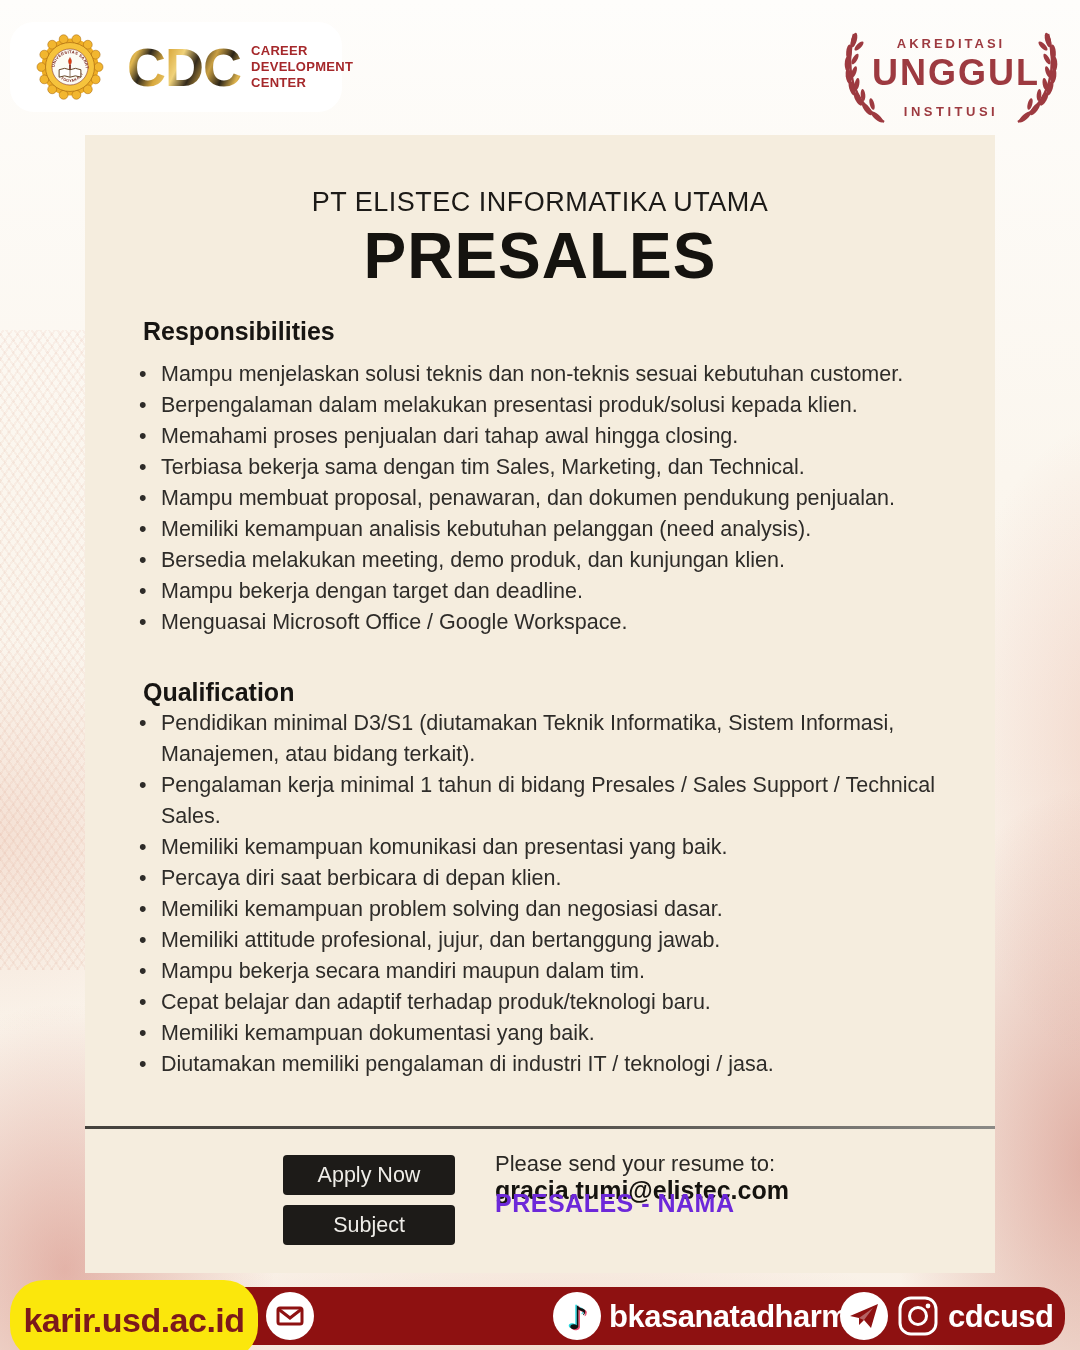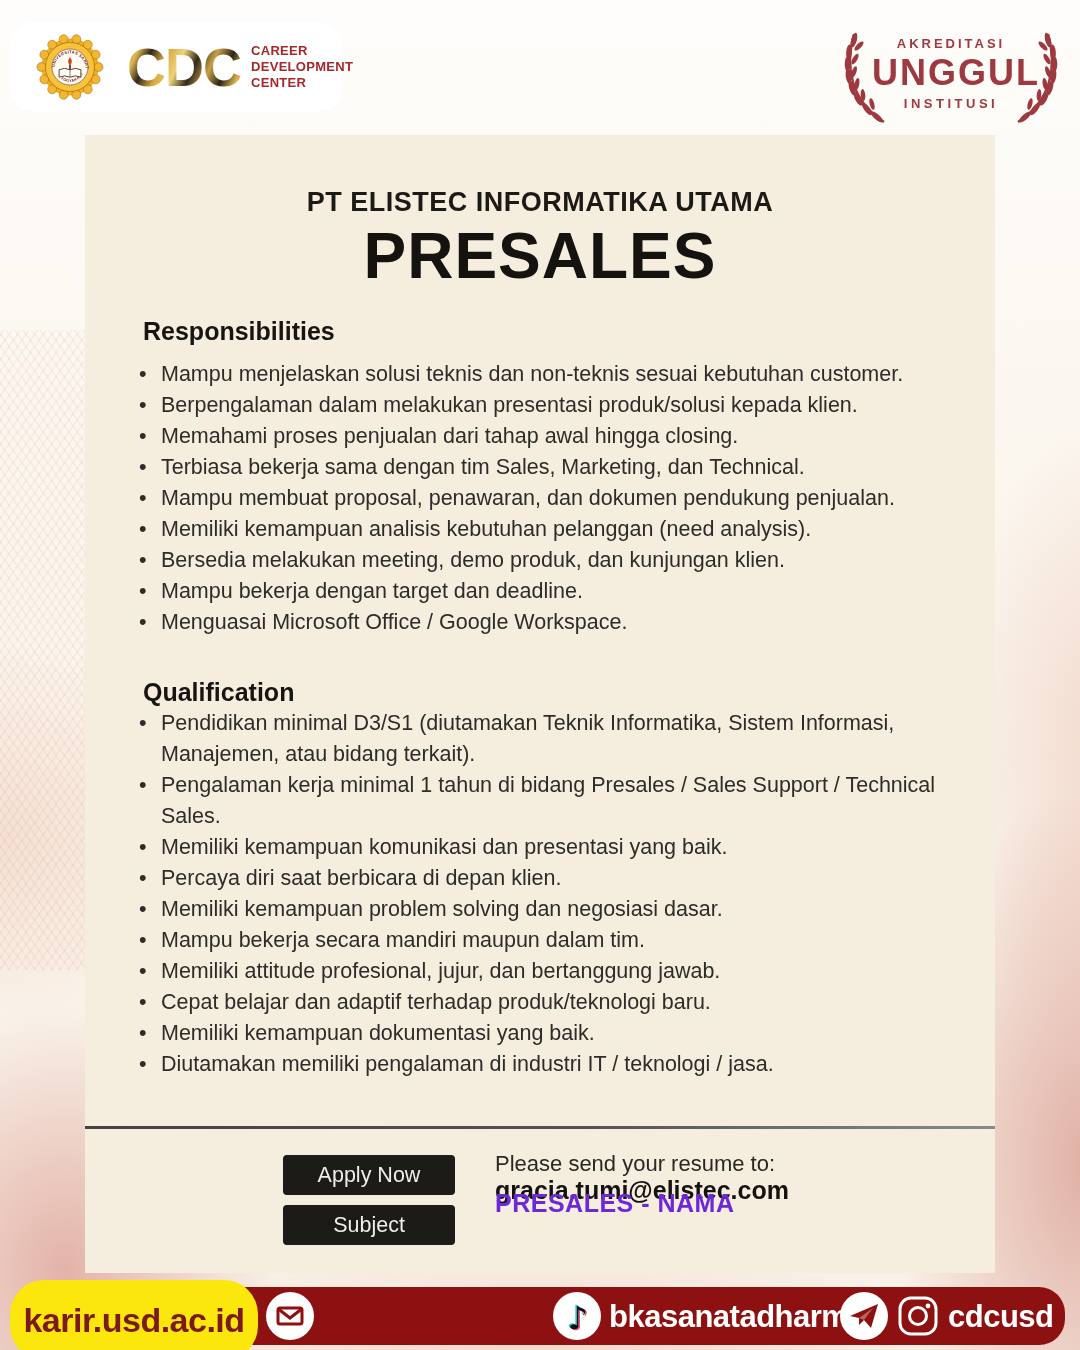--- a/index.html
+++ b/index.html
@@ -31,30 +31,30 @@
     background:linear-gradient(115deg,#8c6b22 0%,#e3b84f 11%,#2e281c 21%,#d9a93e 33%,#f0d27a 45%,#33291a 57%,#caa043 69%,#2b2417 81%,#e0b54e 92%,#8c6b22 100%);
     -webkit-background-clip:text; background-clip:text; color:transparent; }
   .cdc-tagline { margin-left:10px; display:flex; flex-direction:column; gap:2px; }
   .cdc-tagline span { font-size:13px; font-weight:bold; color:#a5282b; letter-spacing:.3px; line-height:1.1; }
 
   
   .badge { position:absolute; left:842px; top:22px; width:218px; height:104px; color:var(--badge_red,#9d3a40); }
   .badge-center { position:absolute; left:30px; right:30px; top:14px; text-align:center; }
   .badge-l1 { font-size:13px; font-weight:bold; letter-spacing:3px; }
   .badge-l2 { font-size:36px; font-weight:bold; letter-spacing:2px; margin-top:1px;text-align:center; }
-  .badge-l3 { font-size:13px; font-weight:bold; letter-spacing:3.5px; margin-top:2px; }
+  .badge-l3 { font-size:13px; font-weight:bold; letter-spacing:3.5px; margin-top:10px; }
   .laurel { position:absolute; top:4px; width:52px; height:100px; }
   .laurel.left { left:0; }
   .laurel.right { right:0; transform:scaleX(-1); }
 
   
   .panel { position:absolute; left:85px; top:135px; width:910px; height:1138px;
     background:var(--panel_cream,#f5edde); }
   .company { position:absolute; top:52px; left:0; width:100%; text-align:center;
-    font-size:27px; font-weight:bold; letter-spacing:.5px; color:#1c1a17; }
+    font-size:27px; font-weight:normal; letter-spacing:.5px; color:#1c1a17; }
   .job-title { position:absolute; top:84px; left:0; width:100%; text-align:center;
     font-size:64px; font-weight:bold; letter-spacing:1px; color:#15130f; }
   .sec-heading { position:absolute; left:58px; font-size:25px; font-weight:bold; color:#171512; }
   .h-resp { top:182px; }
   .h-qual { top:543px; }
   ul.joblist { position:absolute; left:52px; width:820px; list-style:none;
     font-size:21.5px; line-height:31px; color:#2e2c29; }
   .l-resp { top:224px; }
   .l-qual { top:573px; }
   ul.joblist li { position:relative; padding-left:24px; }
@@ -203,22 +203,22 @@
       <li><span>Menguasai Microsoft Office / Google Workspace.</span></li>
     </ul>
 
     <div class="sec-heading h-qual">Qualification</div>
     <ul class="joblist l-qual">
       <li><span>Pendidikan minimal D3/S1 (diutamakan Teknik Informatika, Sistem Informasi, Manajemen, atau bidang terkait).</span></li>
       <li><span>Pengalaman kerja minimal 1 tahun di bidang Presales / Sales Support / Technical Sales.</span></li>
       <li><span>Memiliki kemampuan komunikasi dan presentasi yang baik.</span></li>
       <li><span>Percaya diri saat berbicara di depan klien.</span></li>
       <li><span>Memiliki kemampuan problem solving dan negosiasi dasar.</span></li>
+      <li><span>Memiliki attitude profesional, jujur, dan bertanggung jawab.</span></li>
       <li><span>Mampu bekerja secara mandiri maupun dalam tim.</span></li>
-      <li><span>Memiliki attitude profesional, jujur, dan bertanggung jawab.</span></li>
       <li><span>Cepat belajar dan adaptif terhadap produk/teknologi baru.</span></li>
       <li><span>Memiliki kemampuan dokumentasi yang baik.</span></li>
       <li><span>Diutamakan memiliki pengalaman di industri IT / teknologi / jasa.</span></li>
     </ul>
 
     <div class="divider"></div>
 
     <button class="btn btn-apply">Apply Now</button>
     <button class="btn btn-subject">Subject</button>
     <div class="resume-prompt">Please send your resume to:</div>

